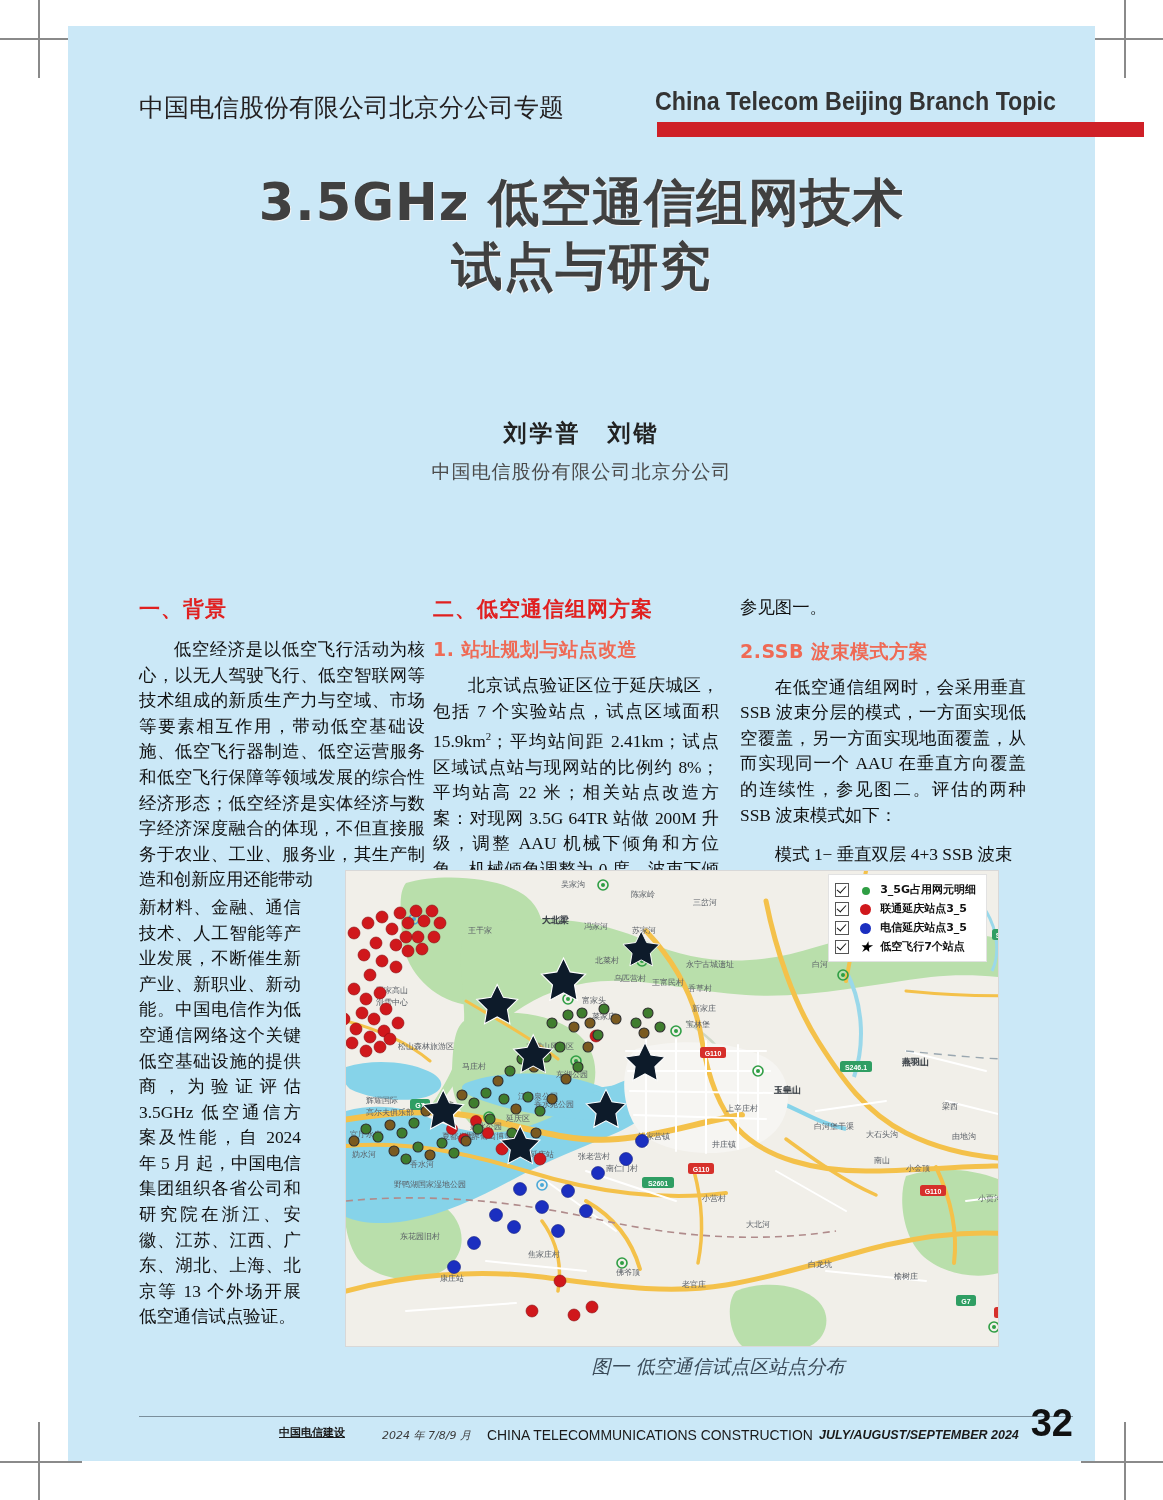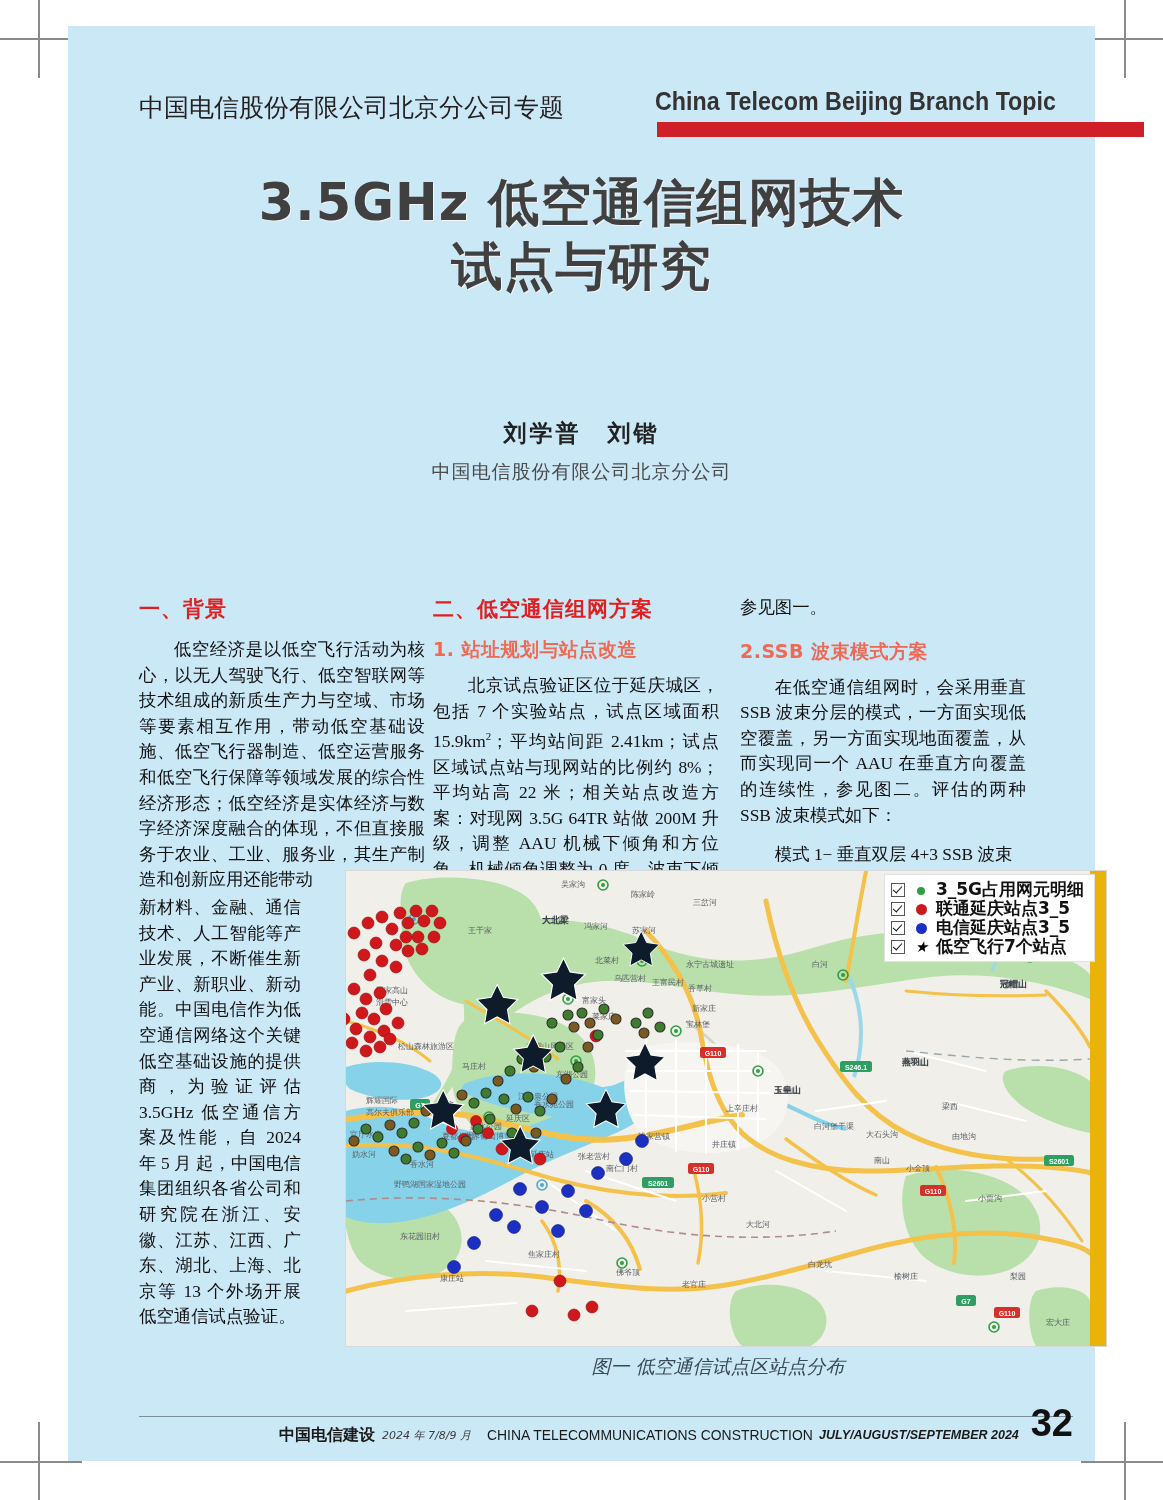--- a/index.html
+++ b/index.html
@@ -100,22 +100,22 @@
     text-justify:inter-ideograph;
     text-indent:2em;
   }
   p.noind{text-indent:0;}
   #col1 .body{text-align:justify;}
   #col1 .narrow{width:162px;}
 
   
   #figure{
     position:absolute;left:278px;top:845px;
-    width:760px;height:475px;
-    background:#eab308;
+    width:652px;height:475px;
+    background:#c4b5fd;
     overflow:hidden;
     box-shadow:0 0 0 1px #d8d8d8;
   }
   #figcap{
     position:absolute;left:278px;top:1328px;width:744px;
     text-align:center;
     font-family:"DejaVu Sans","Liberation Sans",sans-serif;
     font-size:19px;color:#3a4a58;font-style:italic;
   }
 
@@ -139,32 +139,32 @@
     width:4px;height:8px;border:solid #111;border-width:0 1.6px 1.6px 0;
     transform:rotate(42deg);
   }
   .leg-mark{width:19px;text-align:center;margin-right:5px;flex:none;}
   .dotg{display:inline-block;width:8px;height:8px;border-radius:50%;background:#2f9e44;vertical-align:middle;}
   .dotr{display:inline-block;width:11px;height:11px;border-radius:50%;background:#d0181c;vertical-align:middle;}
   .dotb{display:inline-block;width:11px;height:11px;border-radius:50%;background:#1b2fc0;vertical-align:middle;}
   .star{display:inline-block;font-size:15px;line-height:11px;color:#000;vertical-align:middle;}
   .leg-txt{
     font-family:"DejaVu Sans","Liberation Sans",sans-serif;
-    font-size:17px;font-weight:bold;color:#111;white-space:nowrap;
+    font-size:11px;font-weight:bold;color:#111;white-space:nowrap;
   }
 
   
   #footer{
     position:absolute;left:71px;top:1390px;width:934px;height:40px;
   }
   .f-rule{position:absolute;left:0;top:0;width:934px;height:1px;background:#7a8e9b;}
   .f-cn{
     position:absolute;left:140px;top:9px;
     font-family:"DejaVu Sans","Liberation Sans",sans-serif;
-    font-size:16px;font-weight:bold;color:#1a1a1a;white-space:nowrap;
+    font-size:11px;font-weight:bold;color:#1a1a1a;white-space:nowrap;text-decoration:underline;
   }
   .f-date{
     position:absolute;left:243px;top:12px;
     font-family:"DejaVu Sans","Liberation Sans",sans-serif;
     font-size:11px;font-style:italic;color:#3a3a3a;white-space:nowrap;
   }
   .f-en{
     position:absolute;left:348px;top:11px;
     font-family:"Liberation Sans","DejaVu Sans",sans-serif;
     font-size:14.5px;color:#1a1a1a;white-space:nowrap;

